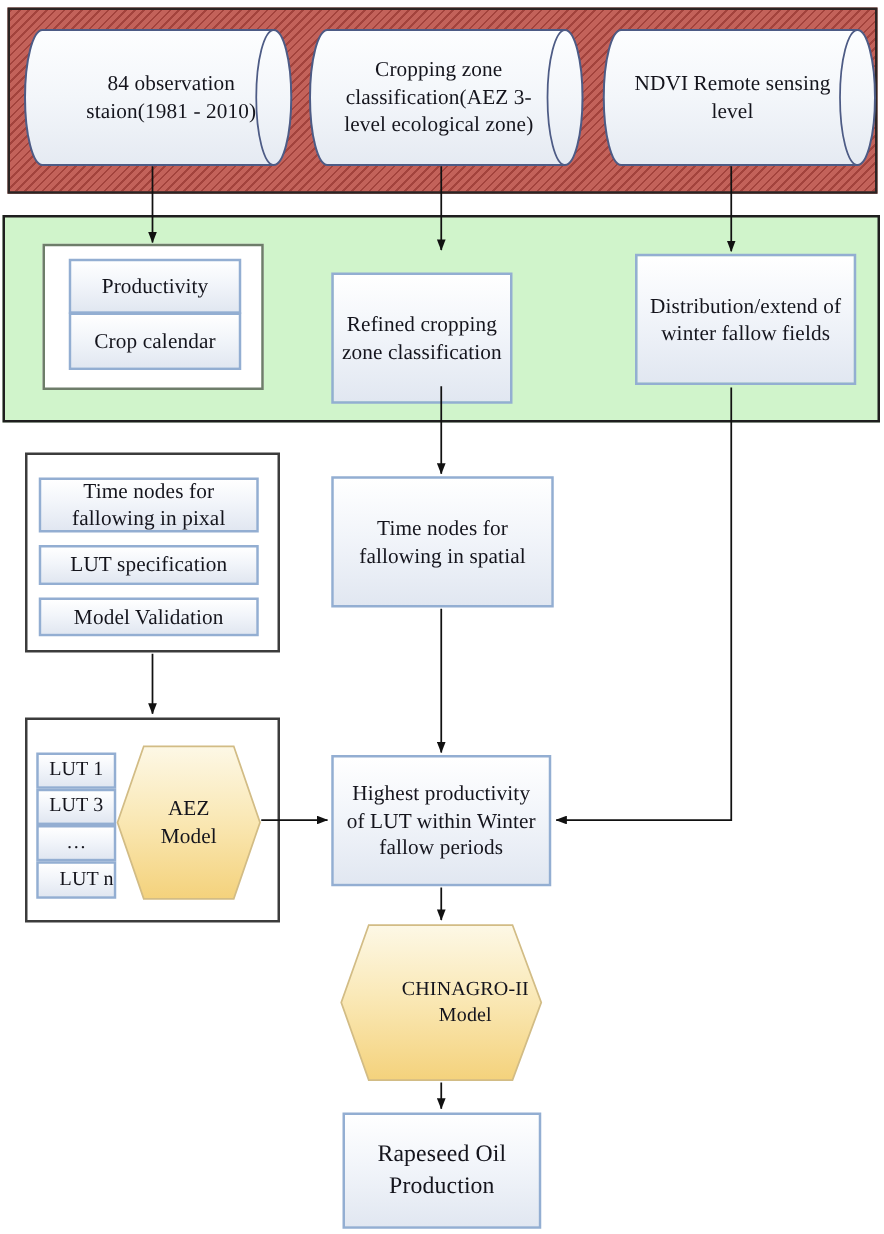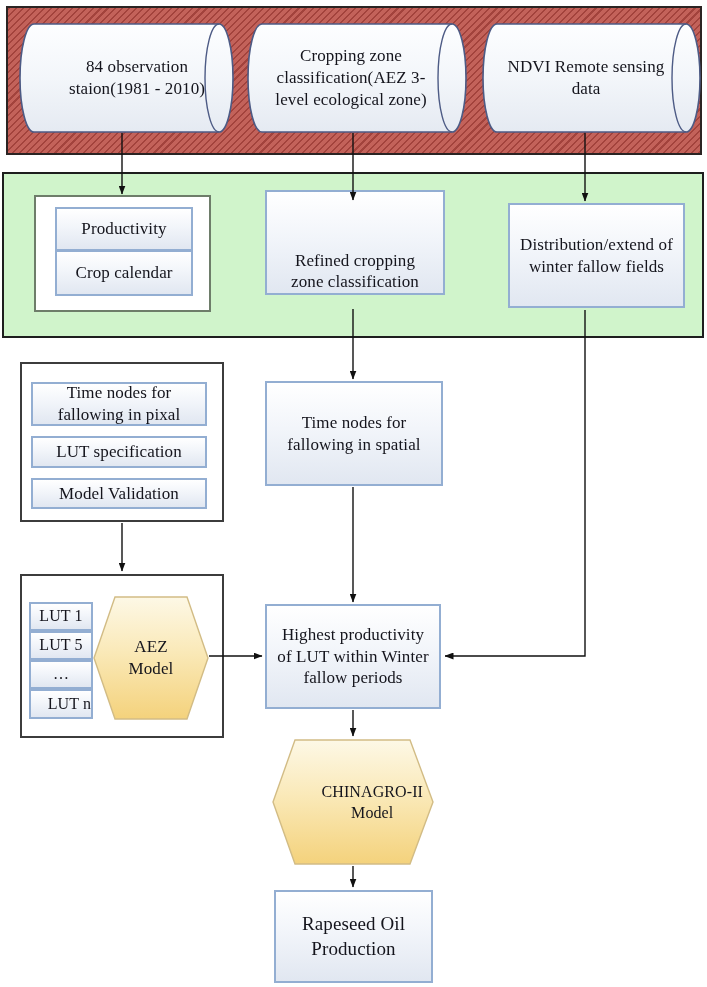--- a/index.html
+++ b/index.html
@@ -50,21 +50,21 @@
   <div class="abs group g2"></div>
   <div class="abs group g3"></div>
   <div class="abs group g4"></div>
 
   <div class="abs bluebox" style="left:55px;top:207px;width:138px;height:44px;">
     <span class="lbl">Productivity</span>
   </div>
   <div class="abs bluebox" style="left:55px;top:250px;width:138px;height:46px;">
     <span class="lbl">Crop calendar</span>
   </div>
-  <div class="abs bluebox" style="left:265px;top:190px;width:180px;height:105px;align-items:flex-end;">
+  <div class="abs bluebox" style="left:265px;top:218px;width:145px;height:105px;">
     <span class="lbl">Refined cropping
 zone classification</span>
   </div>
   <div class="abs bluebox" style="left:496px;top:203px;width:177px;height:105px;margin-left:12px;">
     <span class="lbl">Distribution/extend of
 winter fallow fields</span>
   </div>
 
   <div class="abs bluebox" style="left:31px;top:382px;width:176px;height:44px;">
     <span class="lbl">Time nodes for
@@ -78,21 +78,21 @@
   </div>
   <div class="abs bluebox" style="left:265px;top:381px;width:178px;height:105px;">
     <span class="lbl">Time nodes for
 fallowing in spatial</span>
   </div>
 
   <div class="abs bluebox" style="left:29px;top:602px;width:64px;height:29px;">
     <span class="lbl fs16">LUT 1</span>
   </div>
   <div class="abs bluebox" style="left:29px;top:631px;width:64px;height:29px;">
-    <span class="lbl fs16">LUT 5</span>
+    <span class="lbl fs16">LUT 3</span>
   </div>
   <div class="abs bluebox" style="left:29px;top:660px;width:64px;height:29px;">
     <span class="lbl fs16">…</span>
   </div>
   <div class="abs bluebox" style="left:29px;top:689px;width:64px;height:30px;justify-content:flex-end;">
     <span class="lbl fs16">LUT n</span>
   </div>
 
   <div class="abs bluebox" style="left:265px;top:604px;width:176px;height:105px;">
     <span class="lbl">Highest productivity
@@ -155,21 +155,21 @@
     <span class="lbl">84 observation
 staion(1981 - 2010)</span>
   </div>
   <div class="abs overlay-lbl" style="left:260px;top:30px;width:182px;height:96px;">
     <span class="lbl">Cropping zone
 classification(AEZ 3-
 level ecological zone)</span>
   </div>
   <div class="abs overlay-lbl" style="left:495px;top:30px;width:182px;height:96px;">
     <span class="lbl">NDVI Remote sensing
-data</span>
+level</span>
   </div>
   <div class="abs overlay-lbl" style="left:100px;top:620px;width:102px;height:76px;">
     <span class="lbl">AEZ
 Model</span>
   </div>
   <div class="abs overlay-lbl" style="left:283px;top:765px;width:140px;height:75px;justify-content:flex-end;">
     <span class="lbl fs16">CHINAGRO-II
 Model</span>
   </div>
 

